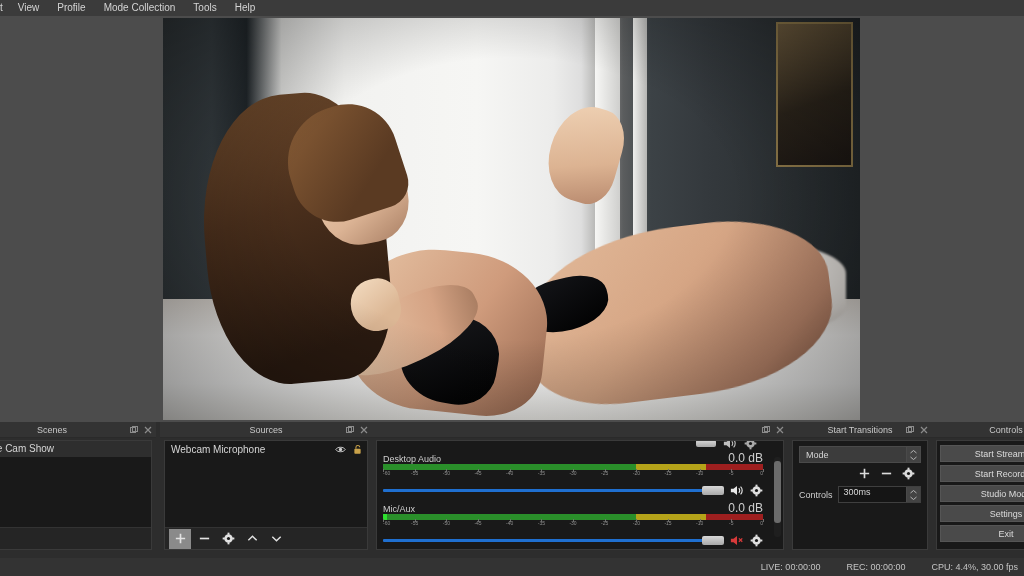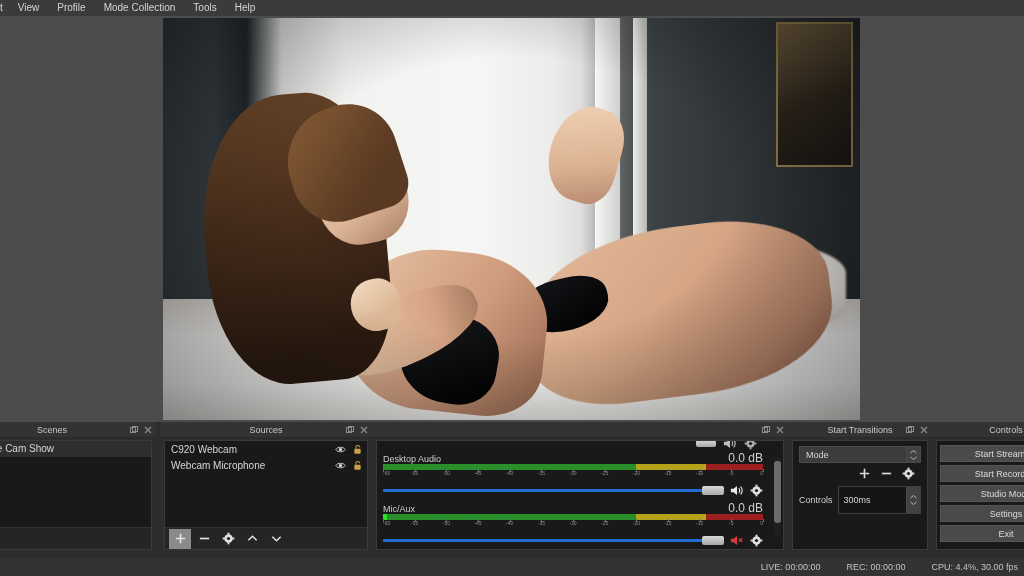--- a/index.html
+++ b/index.html
@@ -223,23 +223,23 @@
   }
   .spin {
     position: absolute; right: 0; top: 0; width: 14px; height: 100%;
     background: #434343; border-left: 1px solid #4a4a4a;
     display: flex; flex-direction: column; align-items: center; justify-content: center;
   }
   .trans-tools { display: flex; justify-content: flex-end; align-items: center; gap: 9px; height: 20px; padding-right: 6px; }
   .dur-row { display: flex; align-items: center; gap: 5px; margin-top: 3px; }
   .dur-label { font-size: 9px; color: #cfcfcf; }
   .dur-field {
-    position: relative; flex: 1; height: 28px; background: #151515;
+    position: relative; flex: 1; height: 17px; background: #151515;
     border: 1px solid #3f3f3f; font-size: 9px; color: #d6d6d6;
-    display: flex; align-items: center; padding-left: 5px;
+    display: flex; padding-left: 5px;
   }
 
   
   #controls { left: 932px; top: 422px; width: 148px; height: 132px; }
   .ctrl-body { padding: 4px 3px; display: flex; flex-direction: column; gap: 3px; }
   .ctrl-btn {
     height: 17px; background: #4a4a4a; border: 1px solid #555;
     color: #dcdcdc; font-size: 9px; display: flex; align-items: center; justify-content: center;
     white-space: nowrap;
   }
@@ -331,37 +331,20 @@
         </span>
         <span class="dock-btn">
           <svg width="8" height="8" viewBox="0 0 8 8">
               <path d="M1 1 L7 7 M7 1 L1 7" stroke="#bbb" stroke-width="1.2"></path>
             </svg>
         </span>
       </span>
     </div>
     <div class="dock-body">
       <div class="list-area" id="sources-list">
-          <div class="src-row">
-            <span class="src-name">C920 Webcam</span>
-            <span class="src-icons">
-              <span>
-                <svg width="11" height="11" viewBox="0 0 14 14">
-                  <path d="M1 7 C3 3.2 11 3.2 13 7 C11 10.8 3 10.8 1 7 Z" fill="none" stroke="#d0d0d0" stroke-width="1.2"></path>
-                  <circle cx="7" cy="7" r="2.1" fill="#d0d0d0"></circle>
-                </svg>
-              </span>
-              <span>
-                <svg width="11" height="11" viewBox="0 0 14 14">
-                  <rect x="3" y="6.2" width="8" height="6.3" rx="1" fill="#c9a24a"></rect>
-                  <path d="M5 6.2 V4.2 a2.4 2.4 0 0 1 4.8 0" fill="none" stroke="#c9a24a" stroke-width="1.3"></path>
-                </svg>
-              </span>
-            </span>
-          </div>
           <div class="src-row">
             <span class="src-name">Webcam Microphone</span>
             <span class="src-icons">
               <span>
                 <svg width="11" height="11" viewBox="0 0 14 14">
                   <path d="M1 7 C3 3.2 11 3.2 13 7 C11 10.8 3 10.8 1 7 Z" fill="none" stroke="#d0d0d0" stroke-width="1.2"></path>
                   <circle cx="7" cy="7" r="2.1" fill="#d0d0d0"></circle>
                 </svg>
               </span>
               <span>

